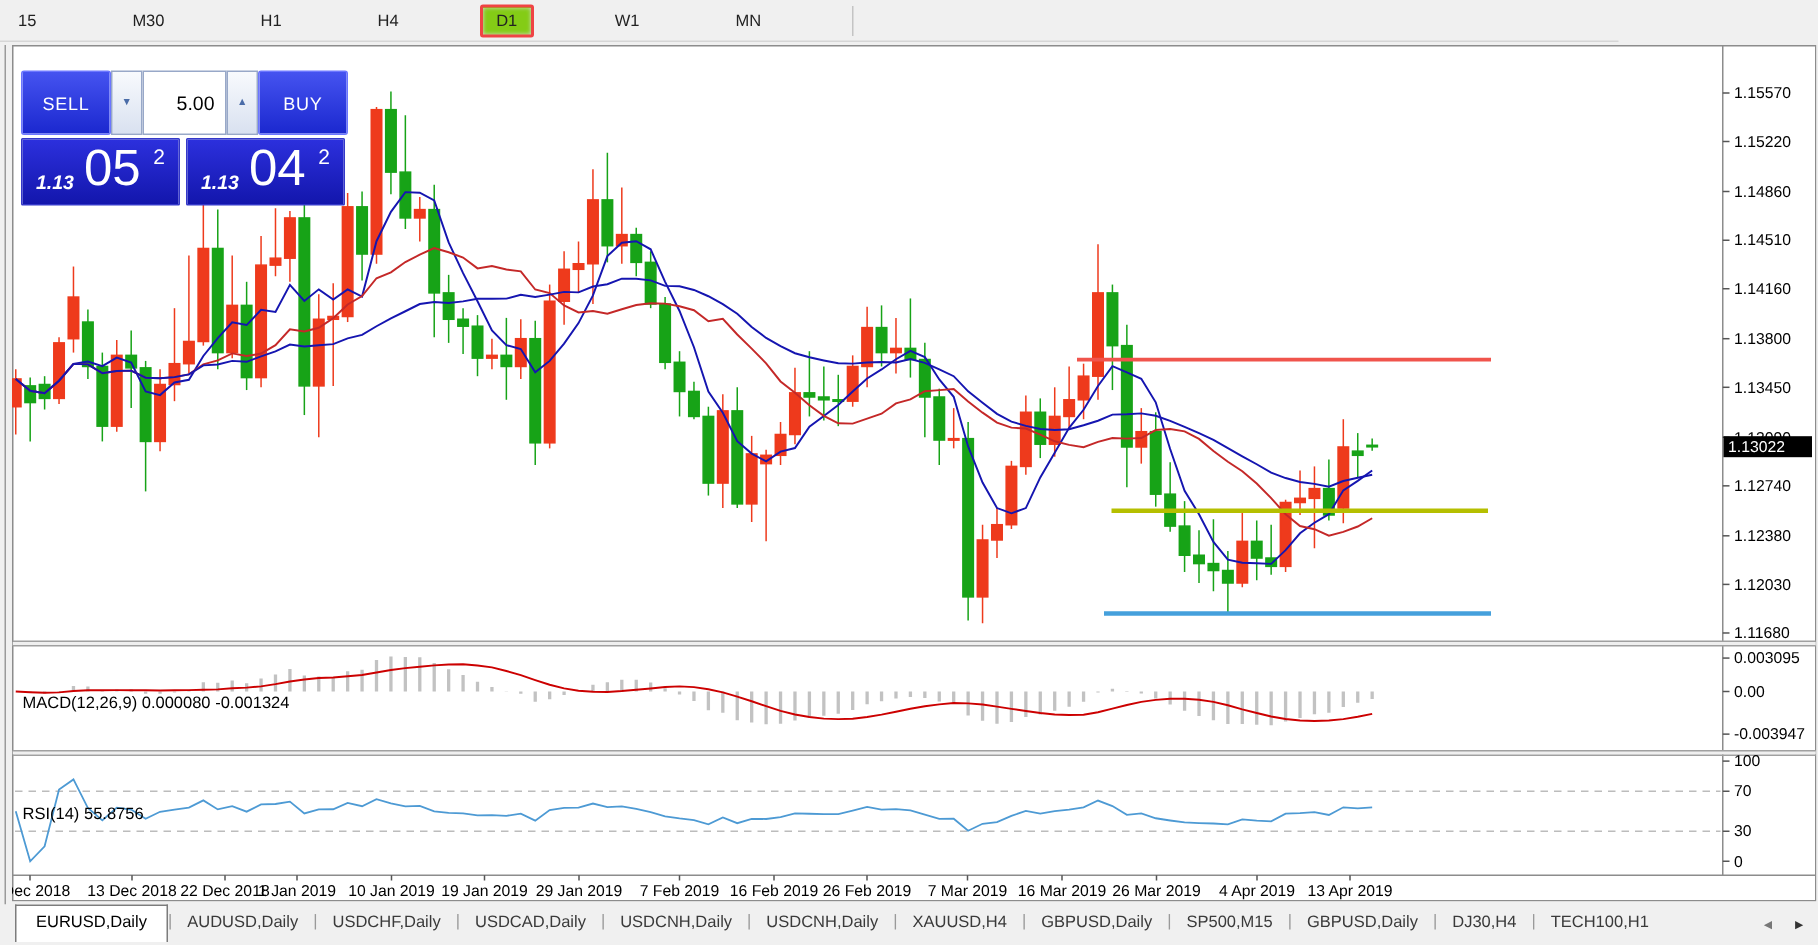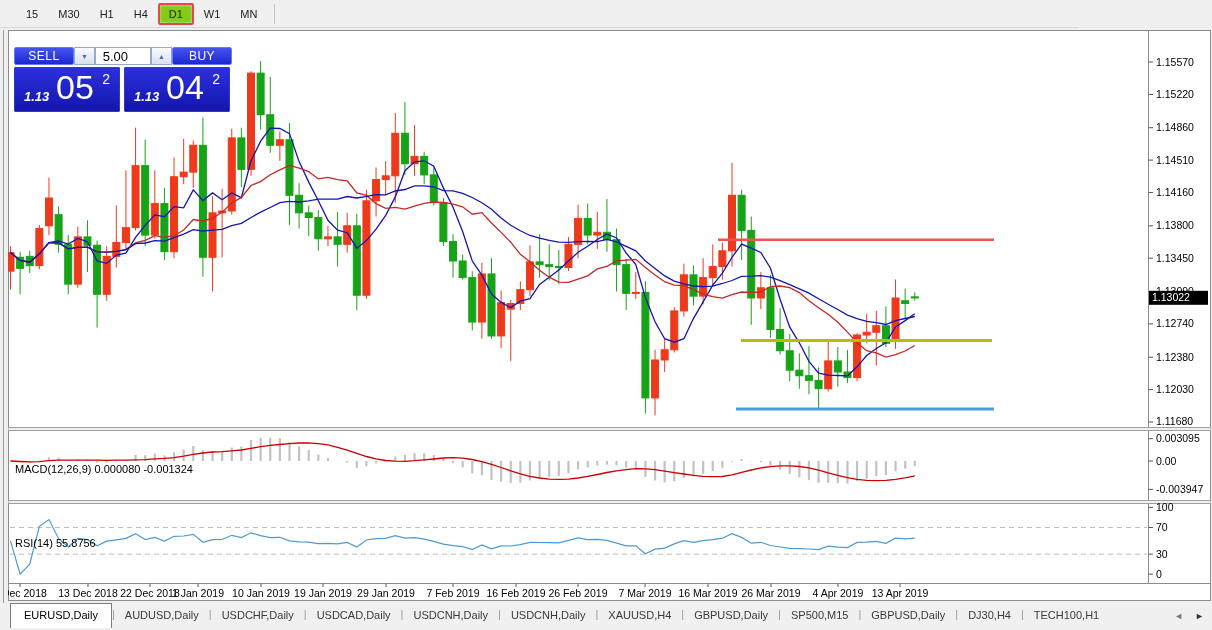--- a/index.html
+++ b/index.html
@@ -1,46 +1,46 @@
 <!DOCTYPE html>
 <html><head>
 <meta charset="utf-8">
 <style>
   * { margin:0; padding:0; box-sizing:border-box; }
   html,body { width:1212px; height:630px; }
   body { position:relative; background:#f0f0f0; font-family:"Liberation Sans",sans-serif; overflow:hidden; }
 
   
   .toolbar { position:absolute; left:0; top:0; width:1079px; height:28px;
-             display:flex; align-items:center; padding-left:16px; background:#f0f0f0;
-             border-bottom:1px solid #d6d6d6; }
+             display:flex; align-items:center; padding-left:2px; background:#f0f0f0;
+             border-bottom:1px solid #d6d6d6;gap:44px; }
   .tf-btn { padding:3px 9px; font-size:11px; color:#222; border:1px solid transparent; border-radius:2px; }
   .tf-btn.active { background:#84cc16; border:2px solid #ef4444; box-shadow:inset 0 0 3px #d8d8d8; }
   .tb-divider { width:1px; height:20px; background:#c4c4c4; margin:0 7px; }
 
   .outer-edge { position:absolute; left:3px; top:30px; width:1px; height:573px; background:#9a9a9a; }
 
   
   .chart-window { position:absolute; left:8px; top:30px; width:1203px; height:571px; background:#fff; }
   .chart-window svg { position:absolute; left:0; top:0; }
 
   .chart-title { position:absolute; left:7px; top:4px; font-size:11px; font-weight:bold; color:#000; white-space:nowrap; }
   .chart-title .arr { font-size:8px; vertical-align:1px; margin-right:4px; }
   .chart-title .ohlc { margin-left:8px; }
 
   
   .trade-widget { position:absolute; left:6px; top:17px; width:220px; }
-  .tw-row1 { display:flex; height:18px; }
+  .tw-row1 { display:flex; height:43px; }
   .btn-sell,.btn-buy { width:60px; display:flex; align-items:center; justify-content:center;
       background:linear-gradient(#4553f0,#1b28cf); color:#fff; font-size:12px; letter-spacing:.5px;
       border:1px solid #6b76ff; border-radius:2px; }
   .spin { width:21px; display:flex; align-items:center; justify-content:center;
       background:linear-gradient(#f8fafd,#d9e1f0); border:1px solid #98a8c8; color:#4a6ca8; font-size:7px; }
   .vol-input { width:56px; background:#fff; border:1px solid #98a8c8; font-size:13px; color:#000;
-      display:flex; align-items:center; justify-content:flex-end; padding-right:22px; }
+      display:flex; align-items:center; justify-content:flex-end; padding-right:7px; }
   .tw-row2 { display:flex; margin-top:2px; }
   .price-box { width:106px; height:45px; position:relative; color:#fff;
       background:linear-gradient(#2c30dd,#1316ac); border:1px solid #3438c9; border-radius:1px; }
   .price-box.left { margin-right:4px; }
   .pb-small { position:absolute; left:9px; bottom:7px; font-size:13px; font-weight:bold;font-style:italic; }
   .pb-big { position:absolute; left:41px; top:0px; font-size:34px; }
   .pb-sup { position:absolute; right:9px; top:3px; font-size:14px; }
 
   .ind-label { position:absolute; font-size:11px; color:#000; white-space:nowrap;margin-top:31px; }
   #macd-label { left:7px; top:402px; }

